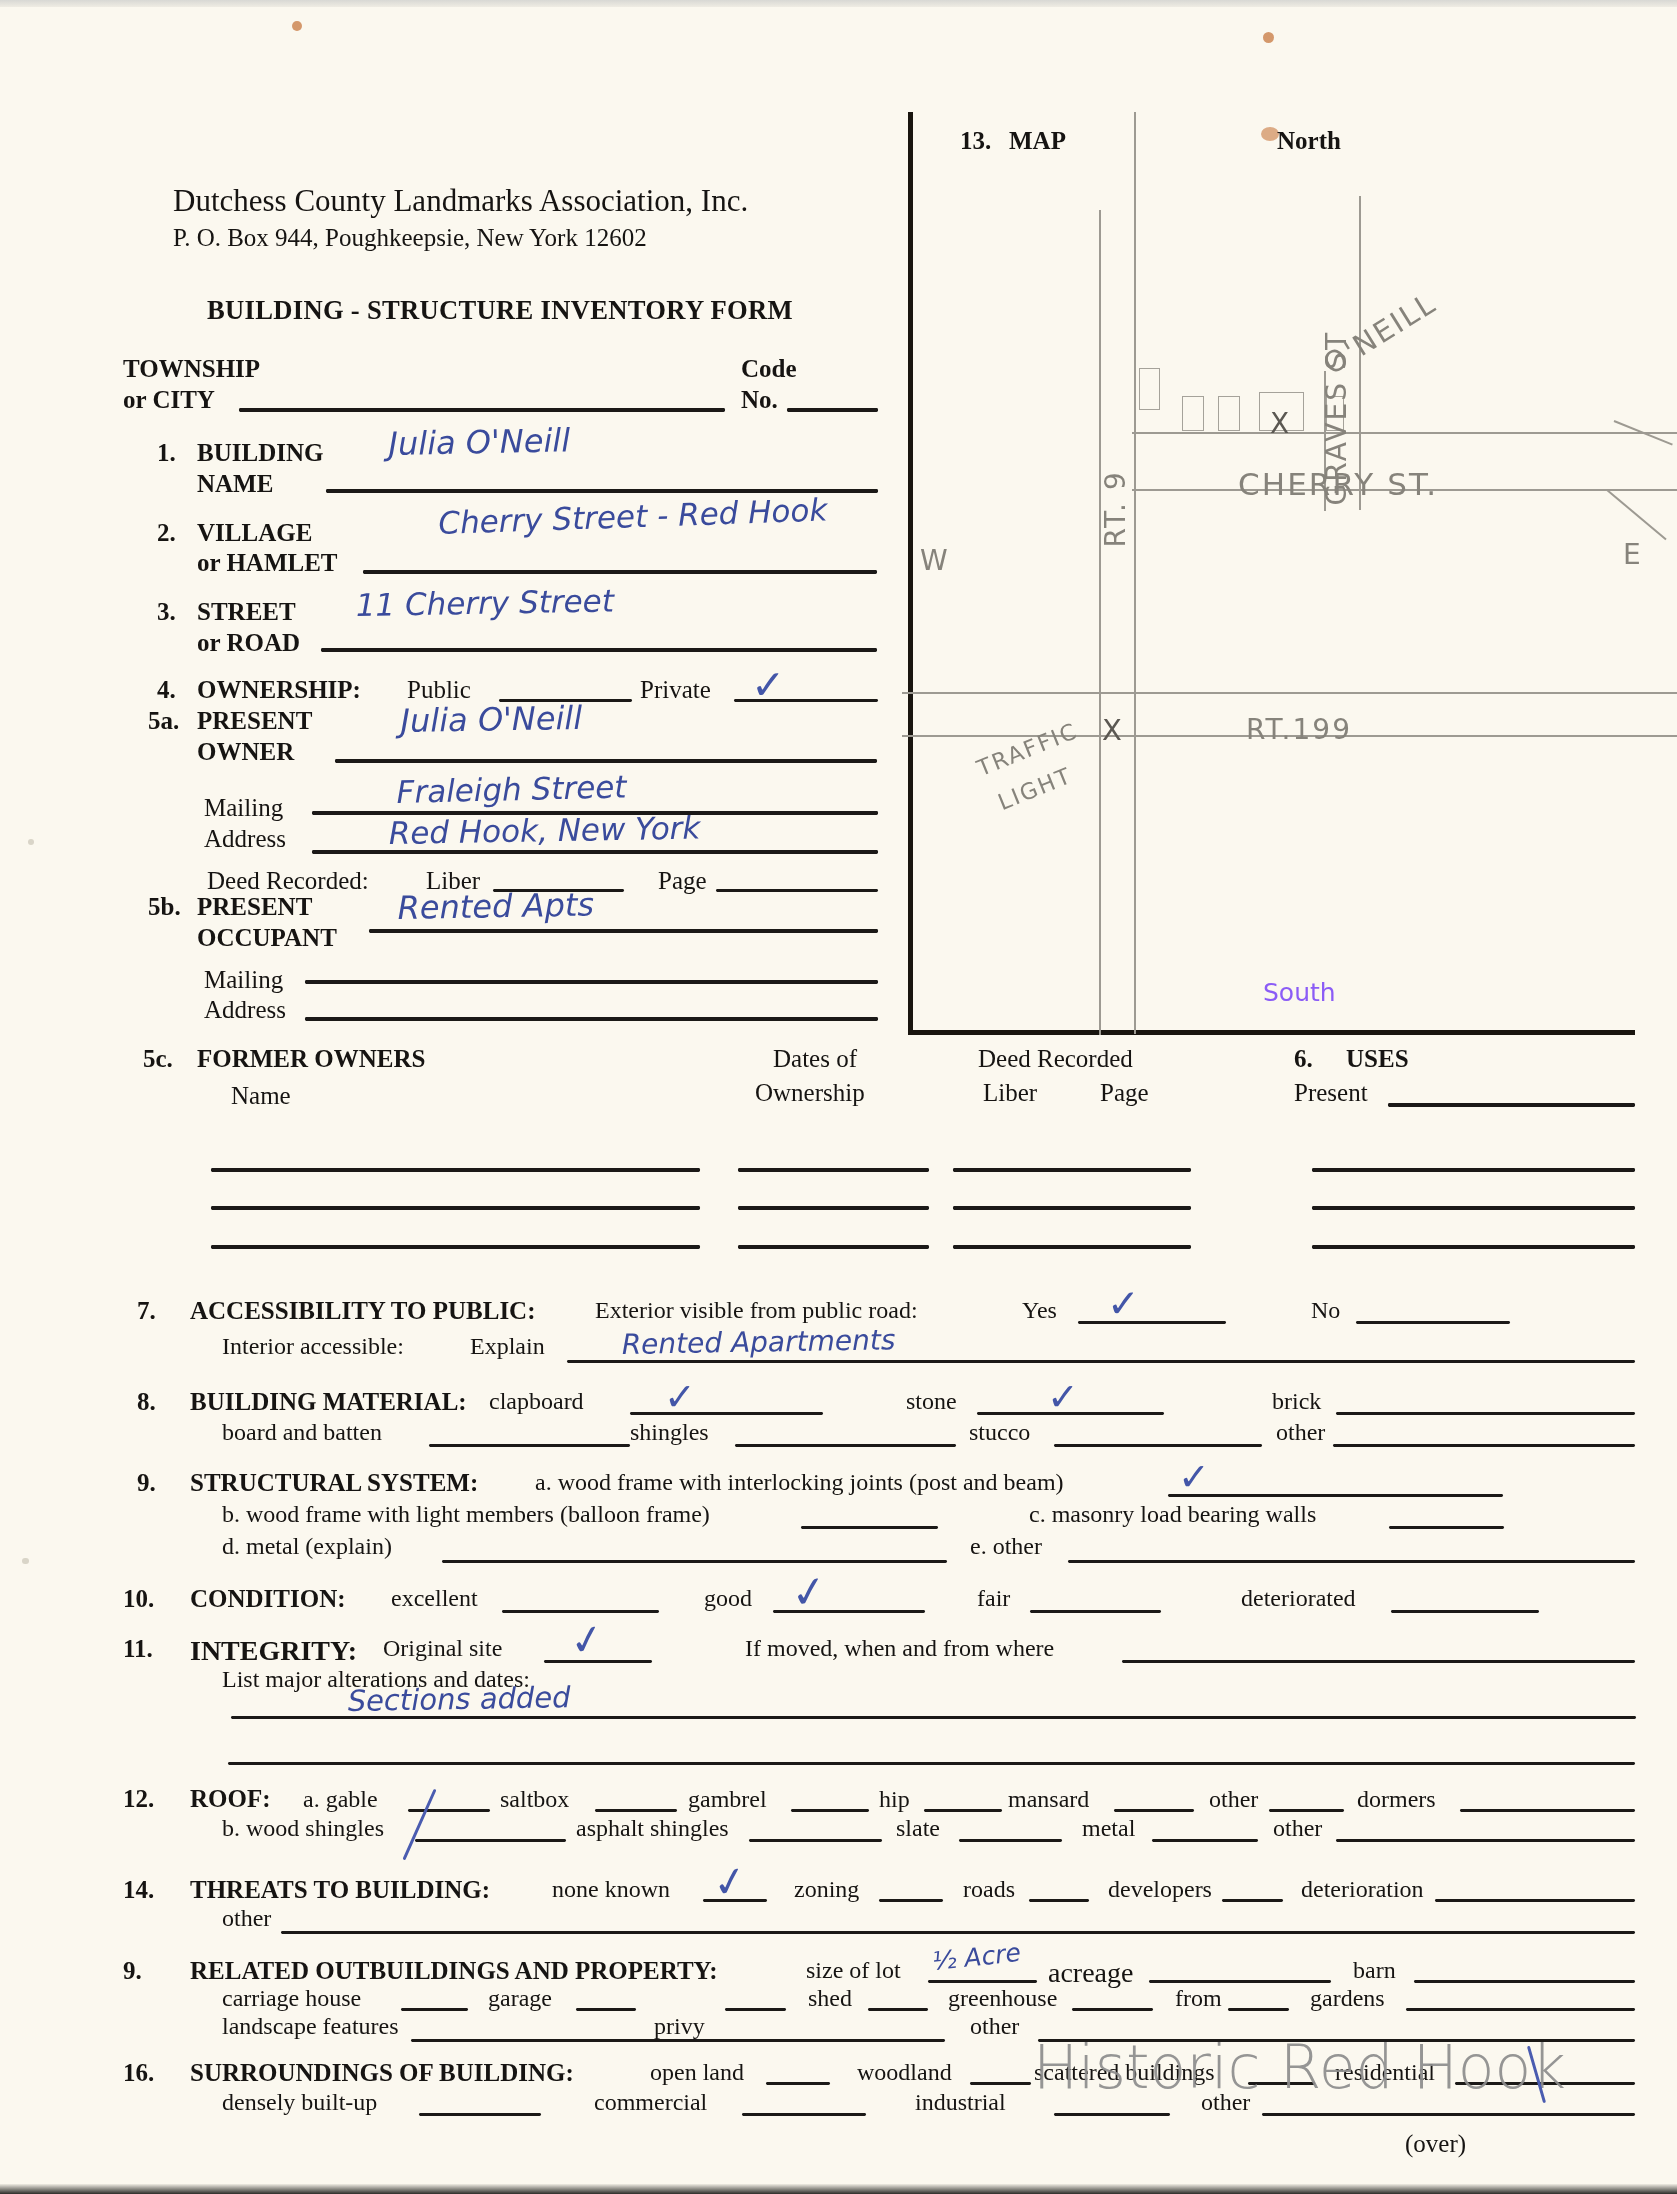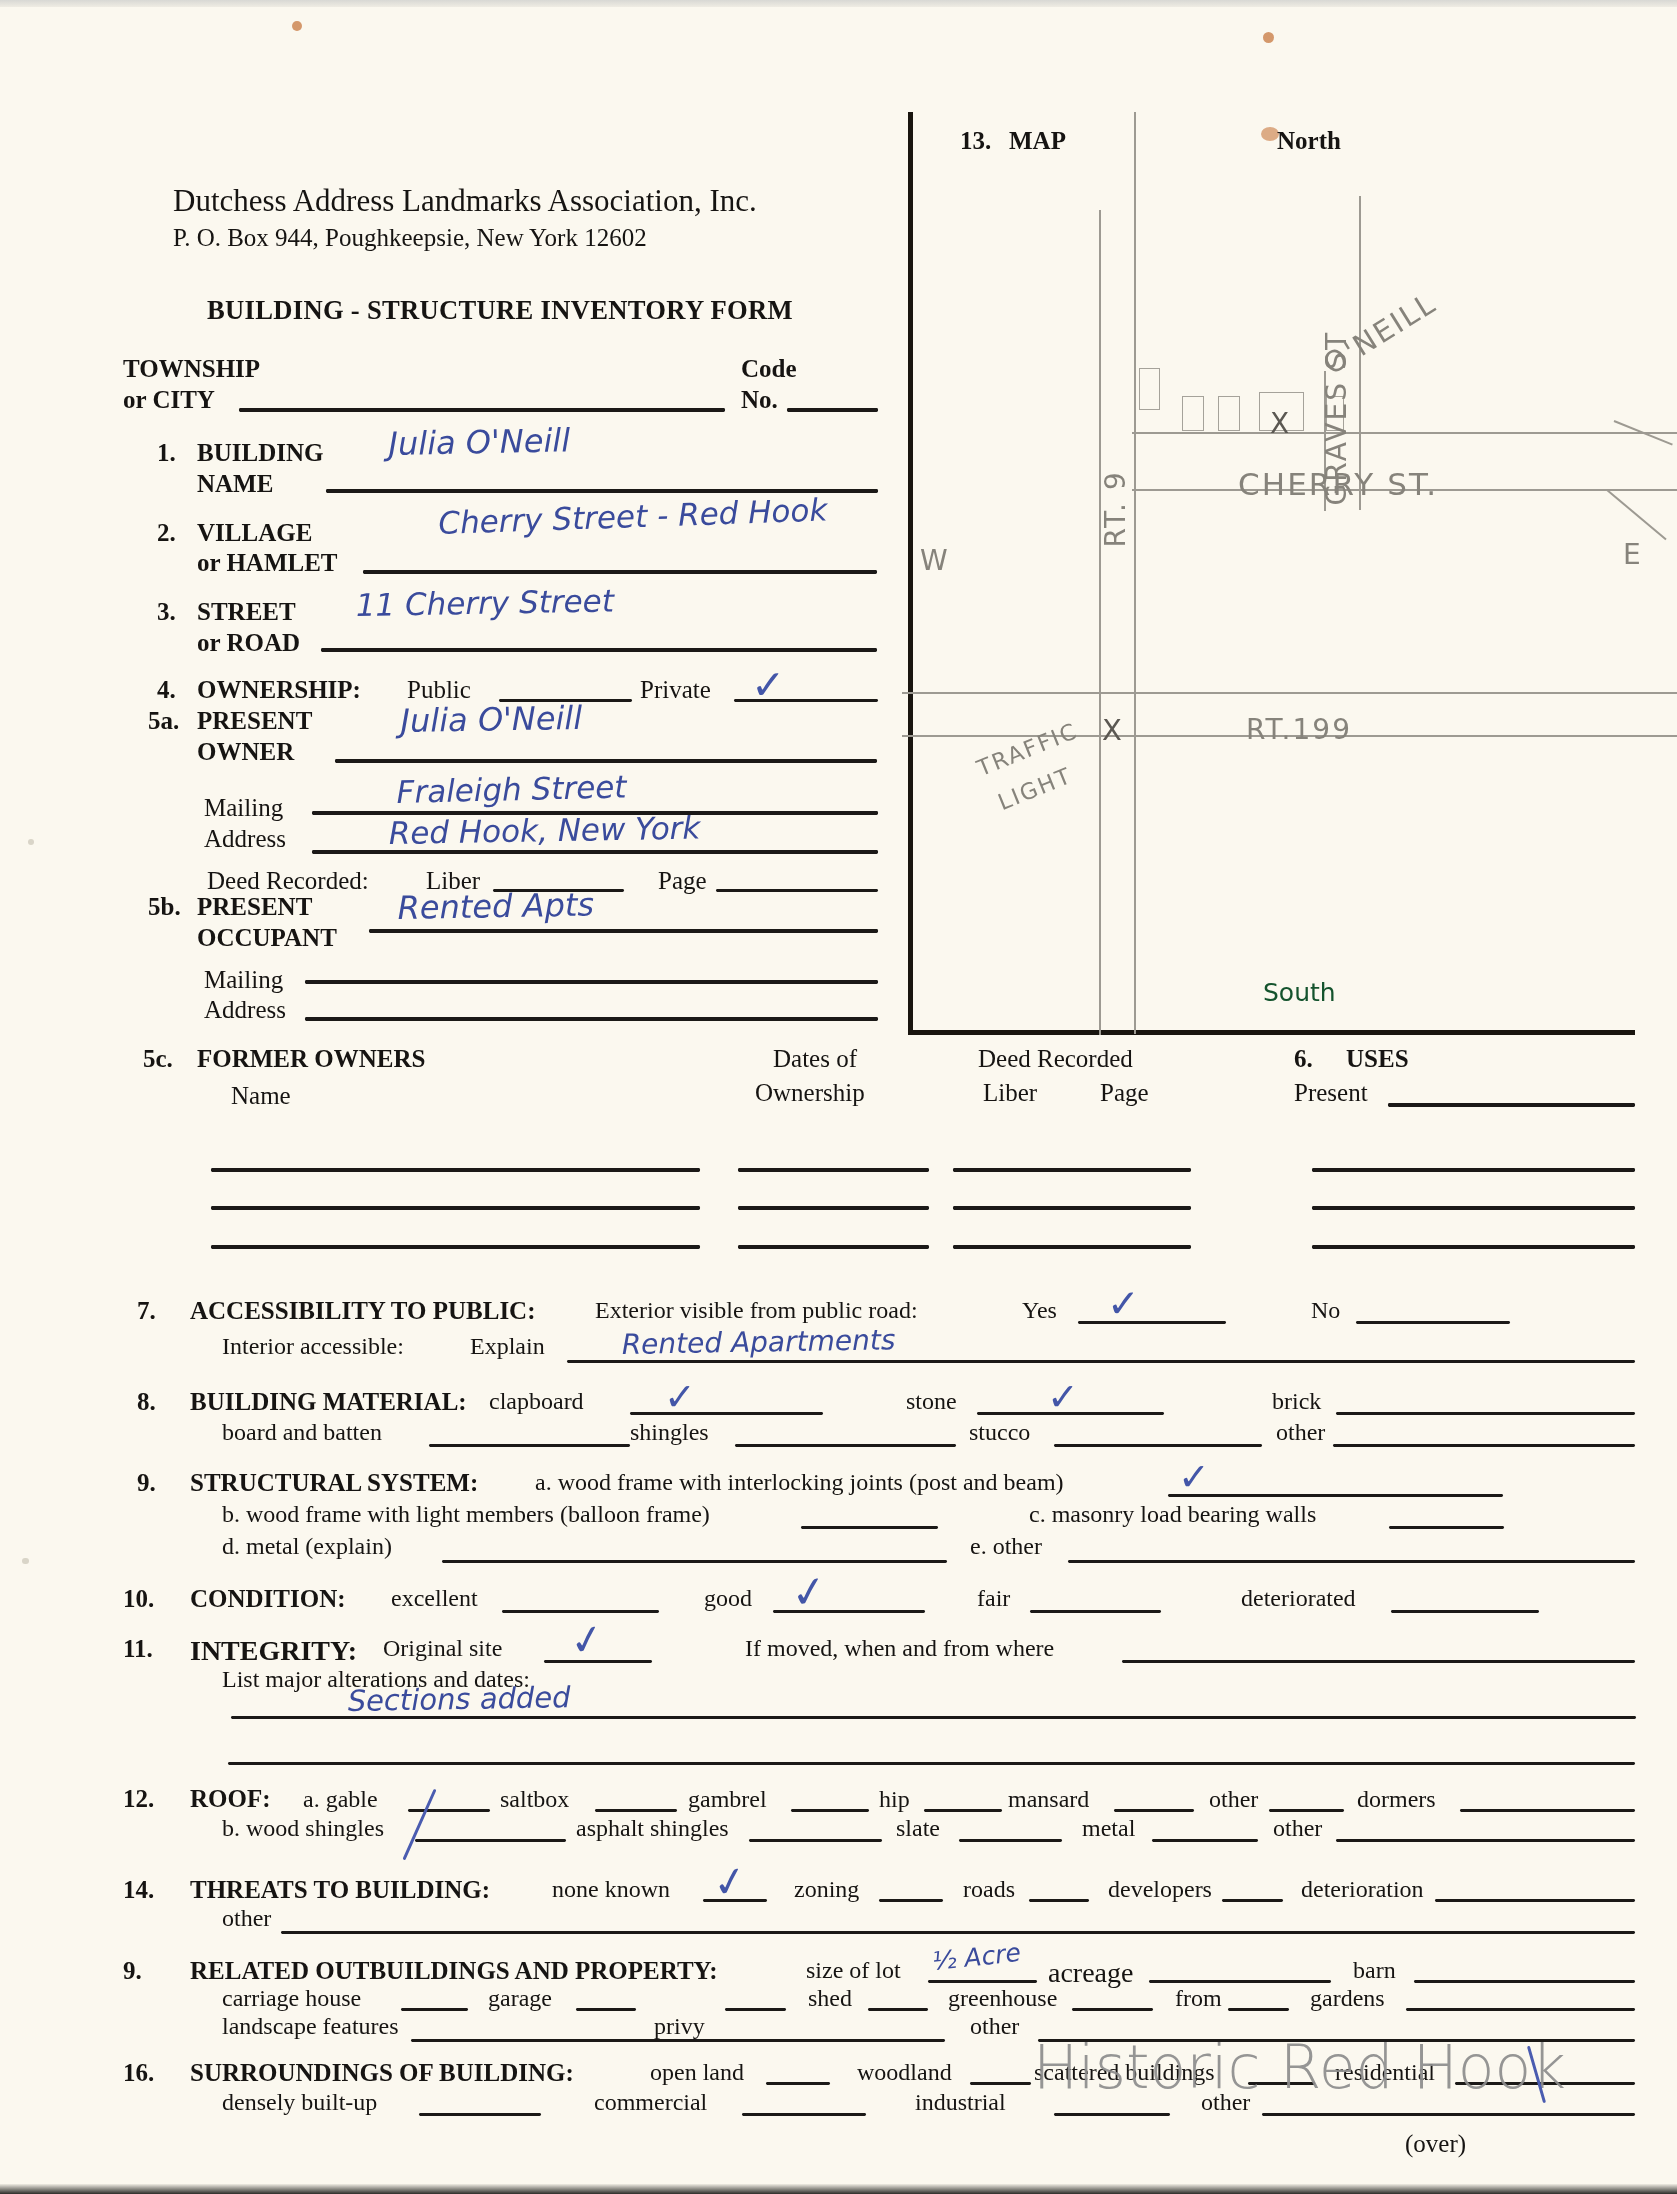--- a/index.html
+++ b/index.html
@@ -102,21 +102,21 @@
 <div class="page">
   <div class="paper-edge-top"></div>
   <div class="paper-edge-bottom"></div>
 
   <div class="stain" style="left:292px; top:21px; width:9.8px; height:9.8px;"></div>
   <div class="stain" style="left:1263px; top:32px; width:11.2px; height:11.2px;"></div>
   <div class="stain" style="left:1261px; top:127px; width:18px; height:14px; opacity:.6;"></div>
   <div class="specks" style="left:28px;top:839px;width:6.3px;height:6.3px;"></div>
   <div class="specks" style="left:22.4px;top:1558px;width:6.3px;height:6.3px;"></div>
 
-  <div class="t" style="left:173px; top:183px; font-size:31px;">Dutchess Address Landmarks Association, Inc.</div>
+  <div class="t" style="left:173px; top:183px; font-size:31px;">Dutchess County Landmarks Association, Inc.</div>
   <div class="t" style="left:173px; top:224px; font-size:25px;text-align:center;">P. O. Box 944, Poughkeepsie, New York 12602</div>
   <div class="t bold" style="left:207px; top:295px; font-size:26.6px; letter-spacing:0.3px;">BUILDING - STRUCTURE INVENTORY FORM</div>
 
   <div class="t bold" style="left:123px; top:355px; font-size:25px;">TOWNSHIP</div>
   <div class="t bold" style="left:123px; top:386px; font-size:25px;">or CITY</div>
   <div class="line" style="left:239px; top:408px; width:486px;"></div>
   <div class="t bold" style="left:741px; top:355px; font-size:25px;">Code</div>
   <div class="t bold" style="left:741px; top:386px; font-size:25px;">No.</div>
   <div class="line" style="left:787px; top:408px; width:91px;"></div>
 
@@ -175,21 +175,21 @@
   <div class="t" style="left:204px; top:996px; font-size:25px;">Address</div>
   <div class="line" style="left:305px; top:980px; width:573px;"></div>
   <div class="line" style="left:305px; top:1017px; width:573px;"></div>
 
   <div class="divider" style="left:908px; top:112px; width:4.9px; height:922px;"></div>
   <div class="divider" style="left:908px; top:1030px; width:727px; height:4.9px;"></div>
 
   <div class="t bold" style="left:960px; top:127px; font-size:25px;">13.</div>
   <div class="t bold" style="left:1009px; top:127px; font-size:25px;">MAP</div>
   <div class="t bold" style="left:1277px; top:127px; font-size:25px;">North</div>
-  <div class="t bold" style="left:1263px; top:978px; font-size:25px; font-weight:normal; color:#14532d; font-family:'DejaVu Sans',sans-serif;">South</div>
+  <div class="t bold" style="left:1263px; top:978px; font-size:25px; font-weight:normal; color:#8b5cf6; font-family:'DejaVu Sans',sans-serif;">South</div>
   <div class="mlabel" style="left:920px; top:544px; font-size:28px; letter-spacing:0;">W</div>
   <div class="mlabel" style="left:1623px; top:538px; font-size:28px; letter-spacing:0;">E</div>
 
   <div class="mapbox" style="left:908px; top:140px; width:769px; height:894px;">
 
     <div class="mline" style="left:191px; top:70px; width:2.1px; height:825px;"></div>
     <div class="mline" style="left:226px; top:-28px; width:2.1px; height:922px;"></div>
 
     <div class="mline" style="left:416px; top:231px; width:2.1px; height:140px;"></div>
     <div class="mline" style="left:451px; top:56px; width:2.1px; height:314px;"></div>

